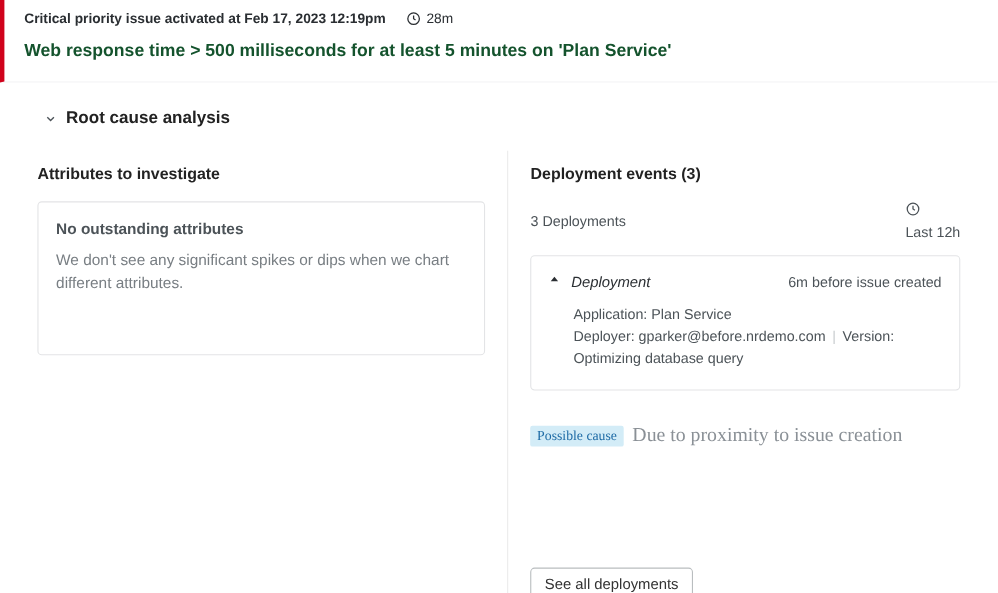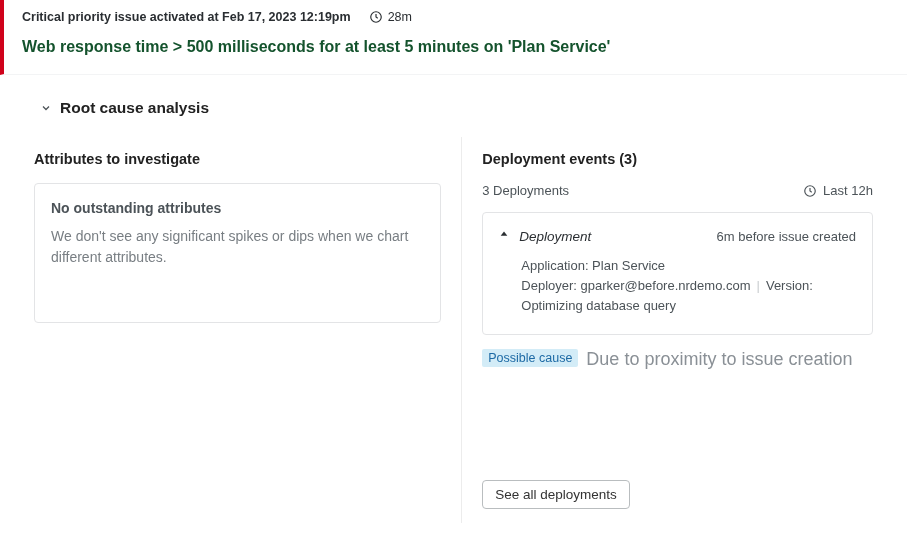--- a/index.html
+++ b/index.html
@@ -11,33 +11,33 @@
     .alert-title { font-size: 16px; font-weight: 700; color: #14532d; margin-top: 14px; }
     .section-header { display: flex; align-items: center; gap: 8px; padding: 24px 18px 10px 18px; margin-left: 22px; }
     .section-title { font-size: 15.5px; font-weight: 700; color: #222; }
     .chevron { display:inline-flex; align-items:center; }
     .columns { display: flex; padding: 10px 14px 20px 14px; }
     .col { padding: 14px 20px; }
     .col-left { width: 51%; border-right: 1px solid #ececec; }
     .col-right { width: 49%; }
     .subhead { font-size: 14.5px; font-weight: 600; color: #222; margin-bottom: 16px; }
     .dep-meta { display:flex; justify-content:space-between; align-items:center; font-size: 13px; color:#4c5358; margin-bottom: 14px; }
-    .dep-range { display:flex; align-items:flex-end; gap:6px; }
+    .dep-range { display:flex; align-items:flex-start; gap:6px;flex-direction:column; }
     .card { border: 1px solid #e3e4e6; border-radius: 4px; padding: 16px 16px 18px 16px; }
     .card-empty-title { font-weight: 600; color:#4c5358; margin-bottom: 10px; }
     .card-empty-body { font-size: 14px; color: #787e83; line-height: 1.5; }
     .attr-card{ min-height:140px;}
     .dep-card-top { display:flex; justify-content:space-between; align-items:center; }
     .dep-card-left { display:flex; align-items:flex-start; gap:10px;font-style:italic; }
     .dep-type { font-size: 13.5px; color:#2a2e32; }
     .dep-time { font-size: 13px; color:#4c5358;margin-left:38px; }
     .dep-details { margin: 12px 0 0 22px; font-size: 13px; color:#4c5358; line-height: 1.55; }
     .dep-line2 { display:flex; align-items:center; }
     .pipe { margin: 0 6px; color:#c8cccf; }
-    .tag-row { display:flex; align-items:flex-start; gap:8px; margin-top: 14px; }
+    .tag-row { display:flex; align-items:flex-end; gap:8px; margin-top: 30px; font-family: Liberation Serif, serif; }
     .tag { background:#d3ecf7; color:#1d6aa5; font-size:12.5px; padding:2px 6px; border-radius:2px; }
     .tag-desc { font-size:18px; color:#8a9096; }
     .see-all-wrap { margin-top: 110px; }
     .btn { border:1px solid #b9bdbf; background:#fff; color:#333; font-size:13.5px; padding:6px 12px; border-radius:4px; cursor:pointer; font-family:inherit; }
     svg { display:block; }
   </style>
 </head>
 <body>
 
 <div class="alert-banner">

